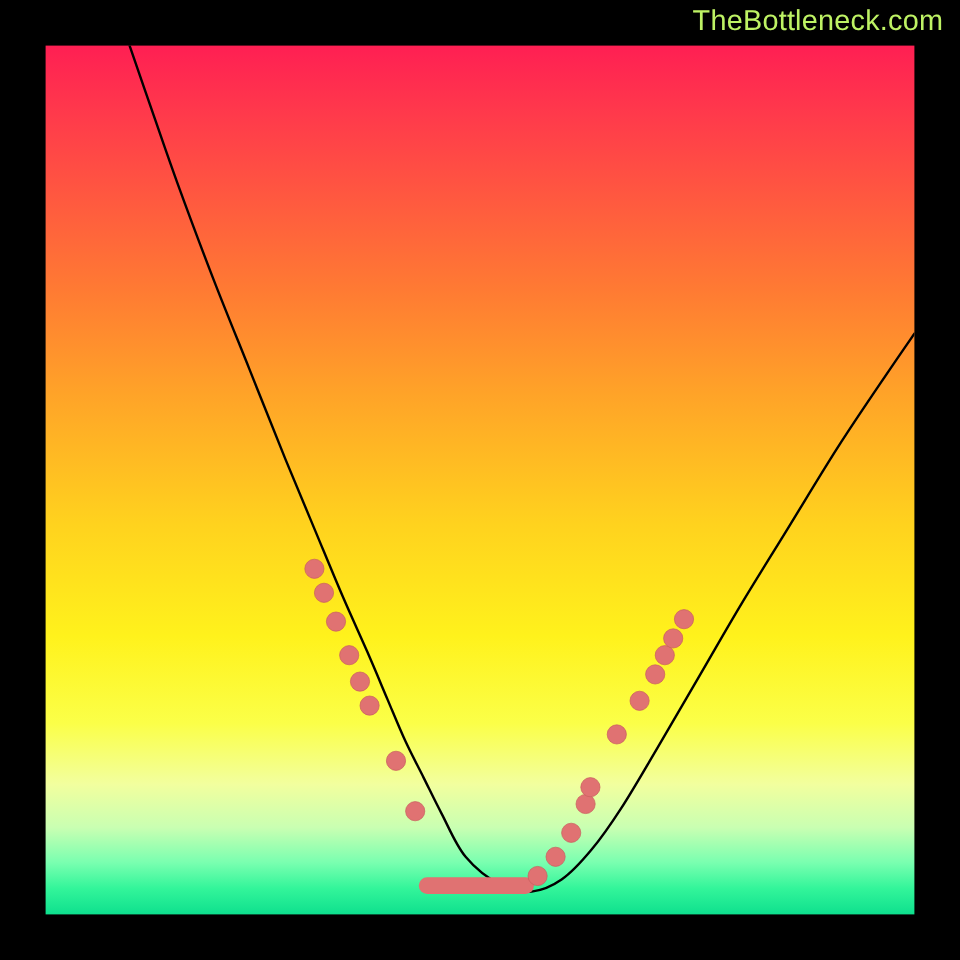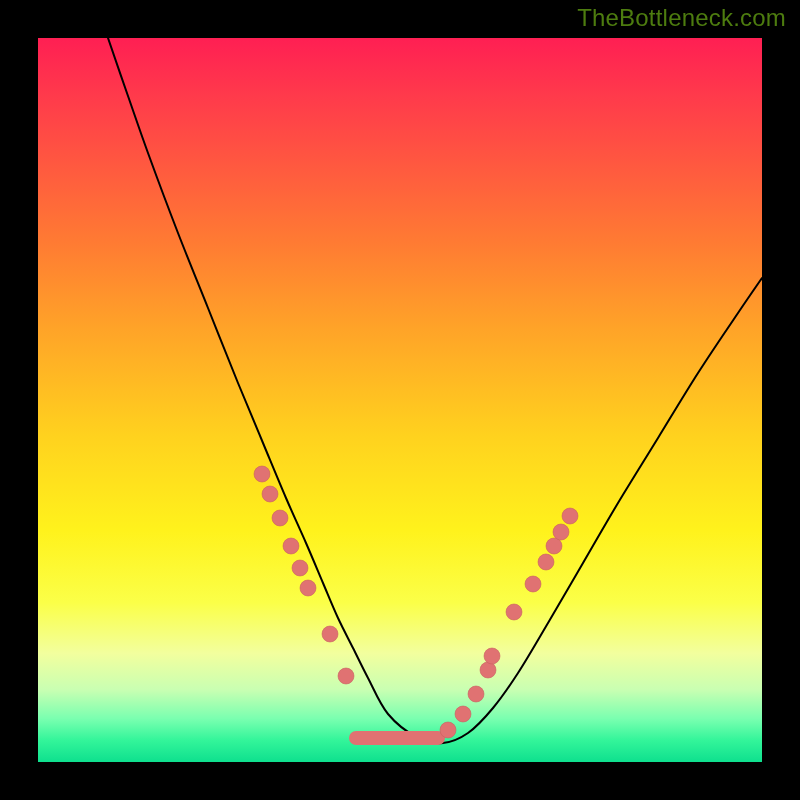--- a/index.html
+++ b/index.html
@@ -39,21 +39,21 @@
       #c9ffb2 90%,
       #7affb0 94%,
       #33f59a 97%,
       #0ee08e 100%
     );
   }
   .watermark {
     position: absolute;
     top: 4px;
     right: 14px;
-    color: #4d7c0f;
+    color: #bef264;
     font-size: 24px;
     font-weight: 500;
     letter-spacing: 0.2px;
     user-select: none;
   }
   svg.curve {
     position: absolute;
     left: 0;
     top: 0;
     width: 724px;

